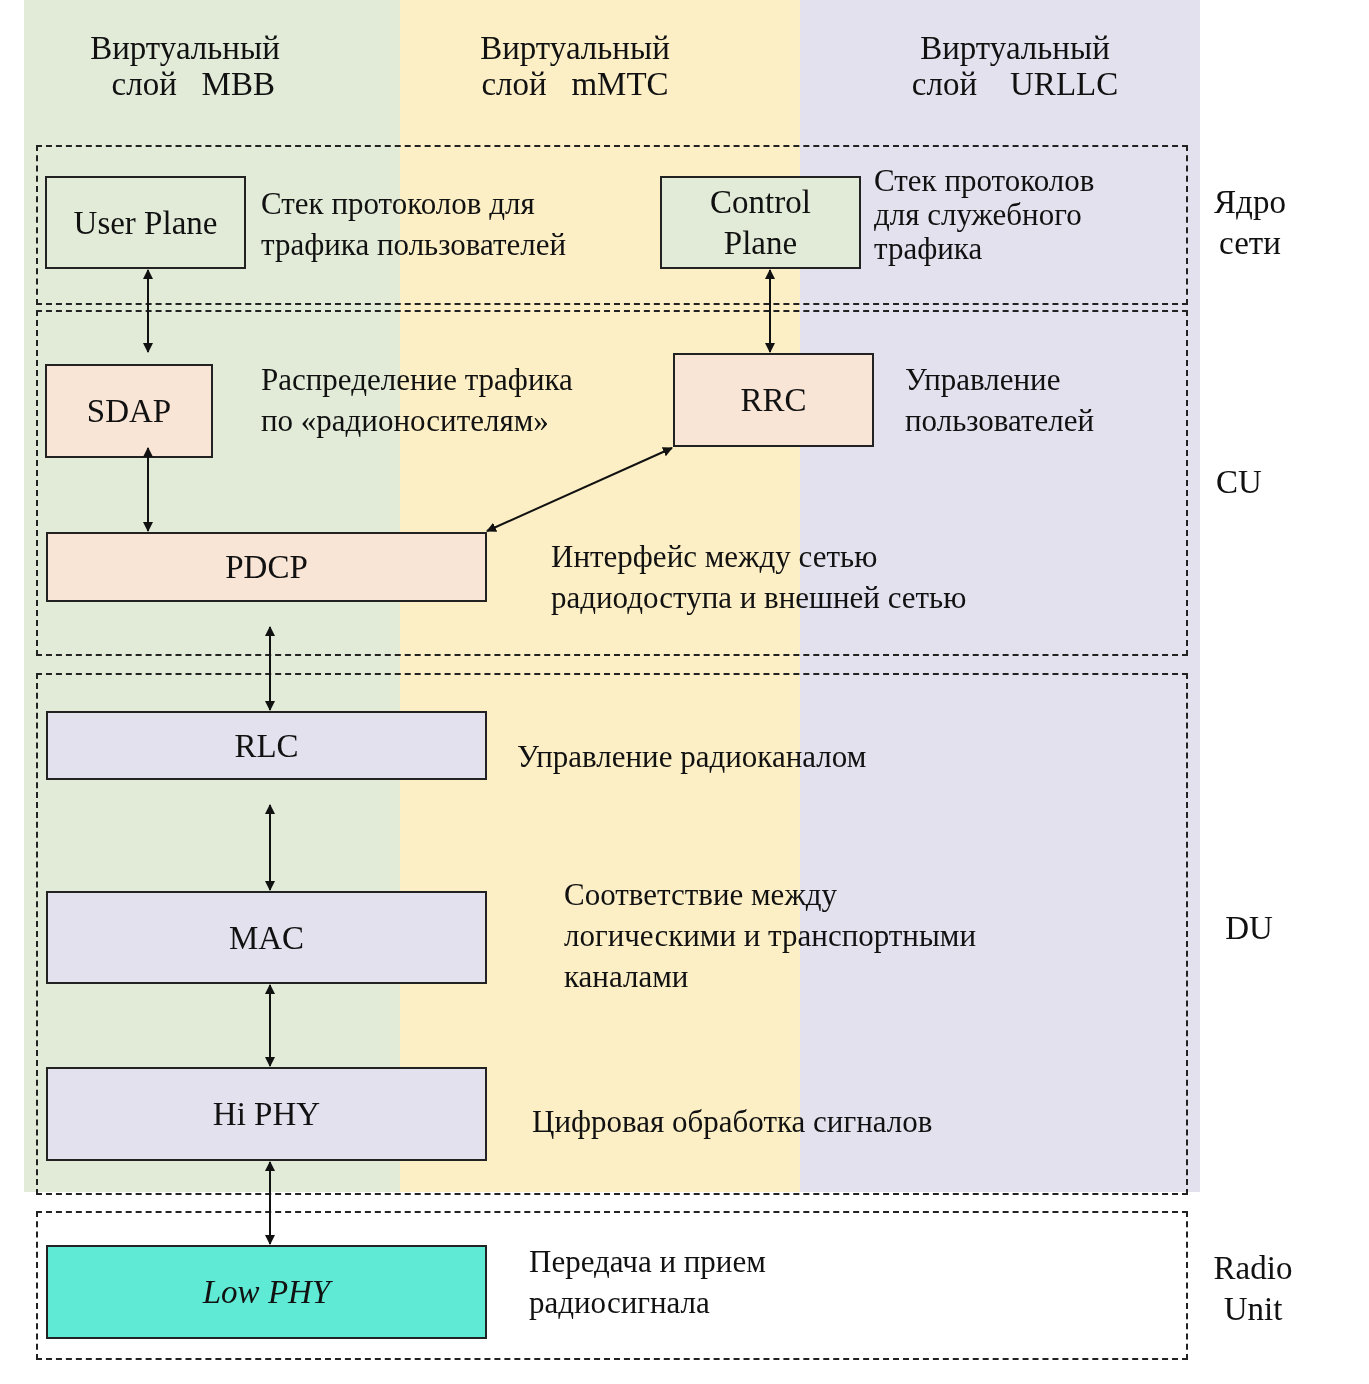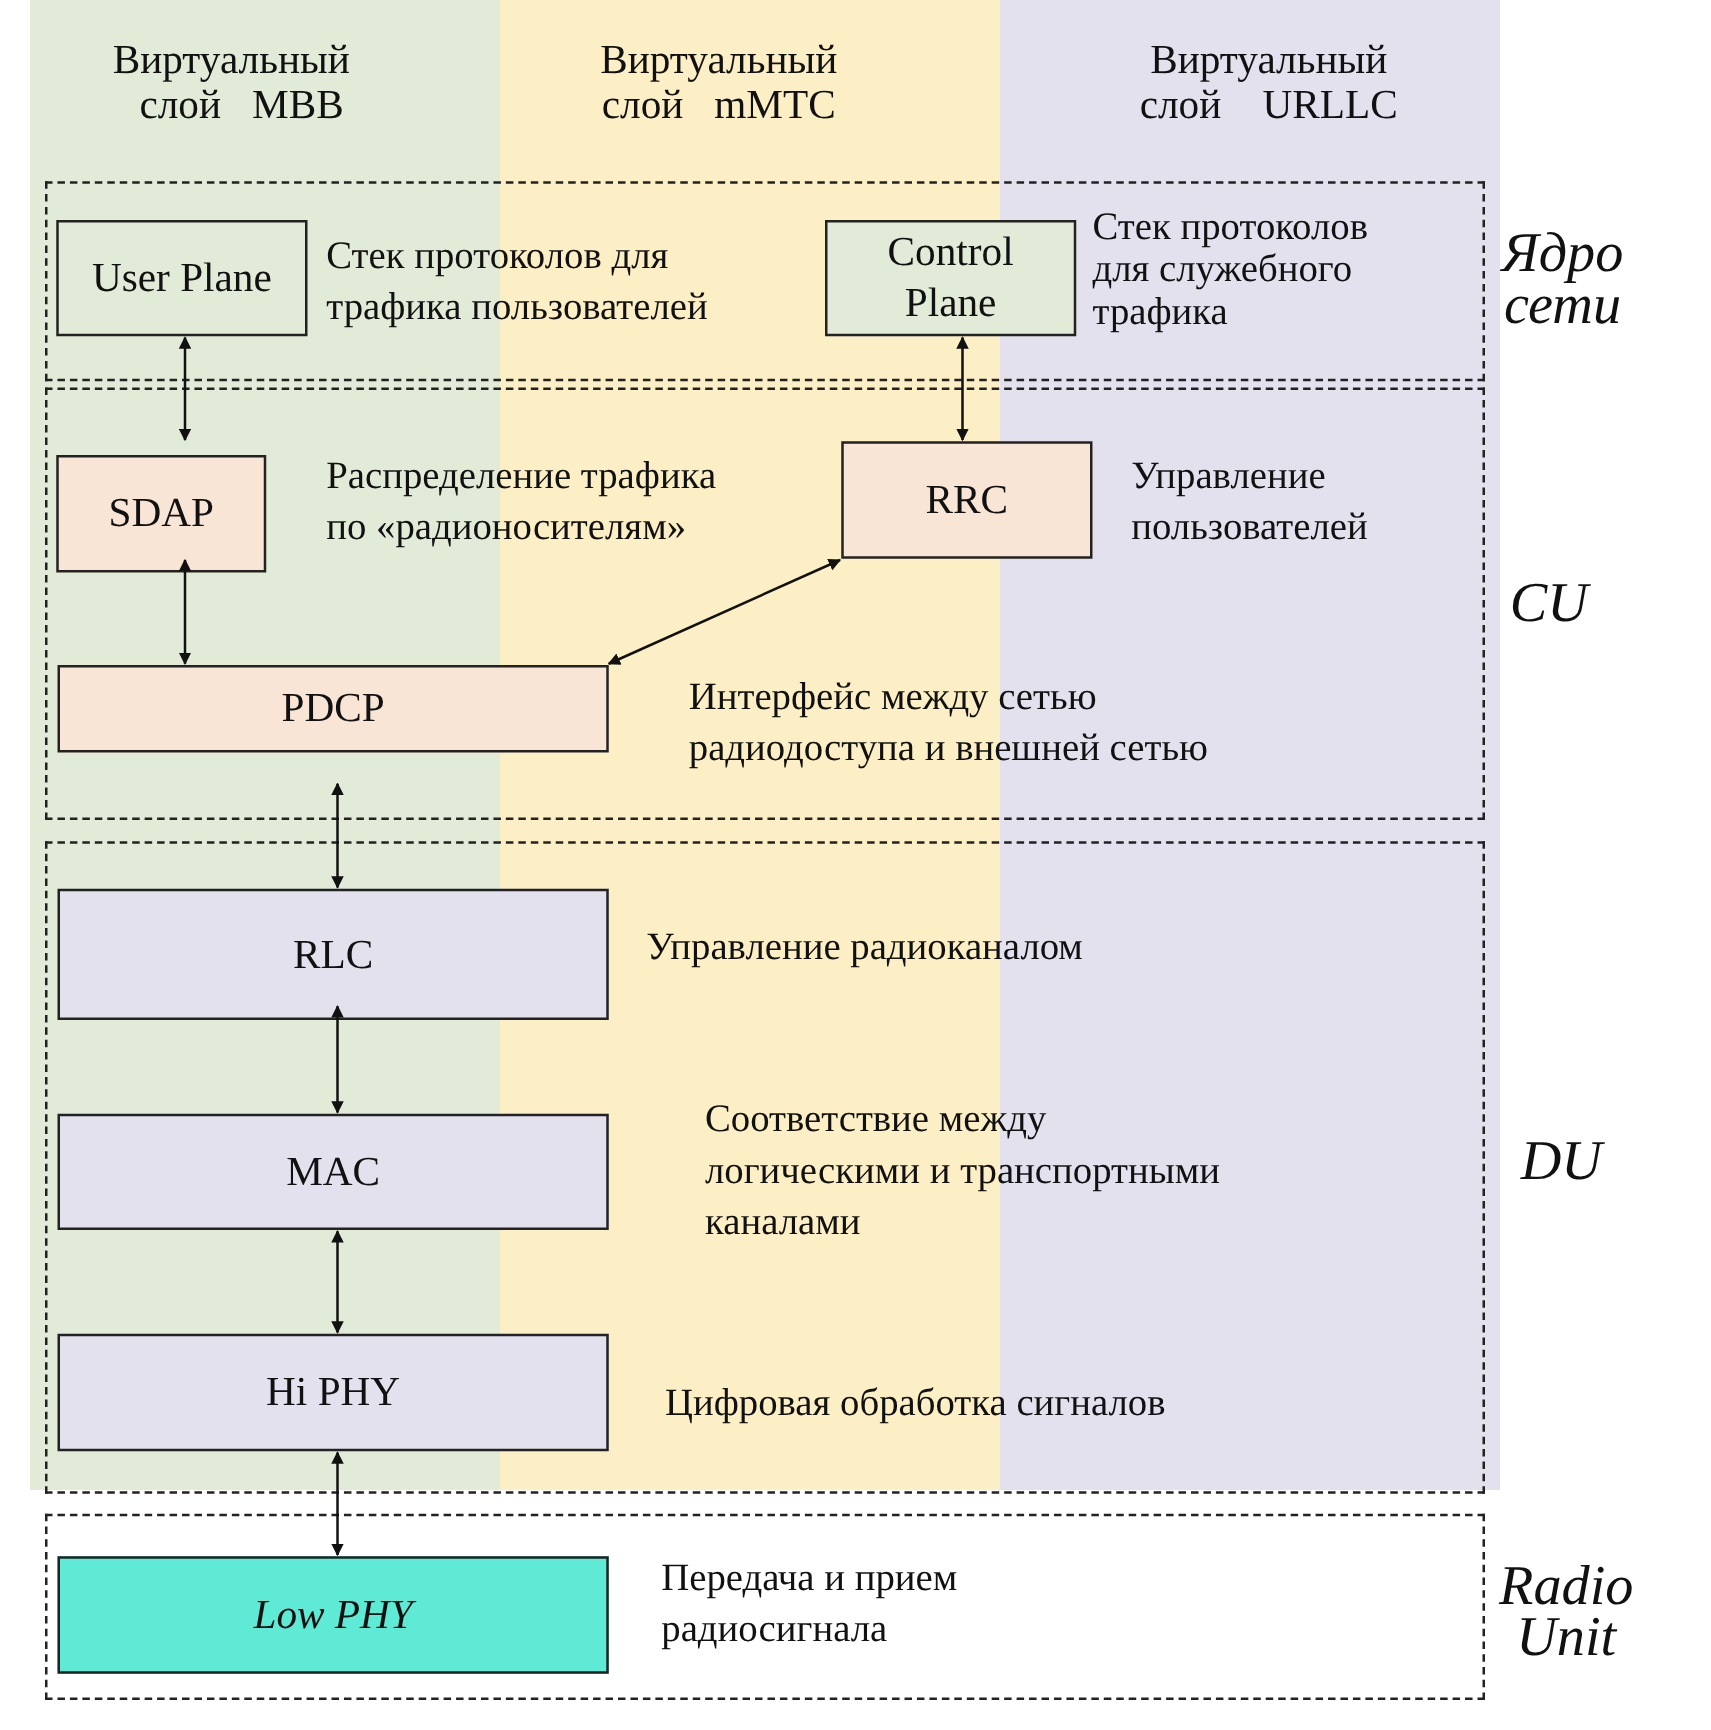--- a/index.html
+++ b/index.html
@@ -12,21 +12,21 @@
   .col-title { position: absolute; font-size: 33px; line-height: 36px; text-align: center; white-space: pre; }
   .zone { position: absolute; border: 2px dashed #222; box-sizing: border-box; }
   .box { position: absolute; border: 2px solid #222; box-sizing: border-box;
          display: flex; align-items: center; justify-content: center; text-align: center;
          font-size: 33px; line-height: 40px; }
   .box.green { background: #e1ebd8; }
   .box.peach { background: #f9e5d6; }
   .box.lav { background: #e3e1ee; }
   .box.rose { background: #5eead4; font-style: italic; }
   .desc { position: absolute; font-size: 31px; line-height: 41px; white-space: pre; }
-  .zone-label { position: absolute; font-size: 45px; line-height: 41px; text-align: center; white-space: pre; font-style: italic; }
+  .zone-label { position: absolute; font-size: 33px; line-height: 41px; text-align: center; white-space: pre; }
   svg.arrows { position: absolute; left: 0; top: 0; }
 </style>
 </head>
 <body>
 
 <div class="col col-mbb"></div>
 <div class="col col-mmtc"></div>
 <div class="col col-urllc"></div>
 
 <div class="col-title" style="left:80px; top:30px; width:210px;">Виртуальный
@@ -57,21 +57,21 @@
 </div>
 <div class="box peach" style="left:45px; top:364px; width:168px; height:94px;font-family:Liberation Serif, serif;">
   <span style="white-space: pre;">SDAP</span>
 </div>
 <div class="box peach" style="left:673px; top:353px; width:201px; height:94px;">
   <span style="white-space: pre;">RRC</span>
 </div>
 <div class="box peach" style="left:46px; top:532px; width:441px; height:70px;">
   <span style="white-space: pre;">PDCP</span>
 </div>
-<div class="box lav" style="left:46px; top:711px; width:441px; height:105px;">
+<div class="box lav" style="left:46px; top:711px; width:441px; height:69px;">
   <span style="white-space: pre;">RLC</span>
 </div>
 <div class="box lav" style="left:46px; top:891px; width:441px; height:93px;">
   <span style="white-space: pre;">MAC</span>
 </div>
 <div class="box lav" style="left:46px; top:1067px; width:441px; height:94px;">
   <span style="white-space: pre;">Hi PHY</span>
 </div>
 <div class="box rose" style="left:46px; top:1245px; width:441px; height:94px;">
   <span style="white-space: pre;">Low PHY</span>

